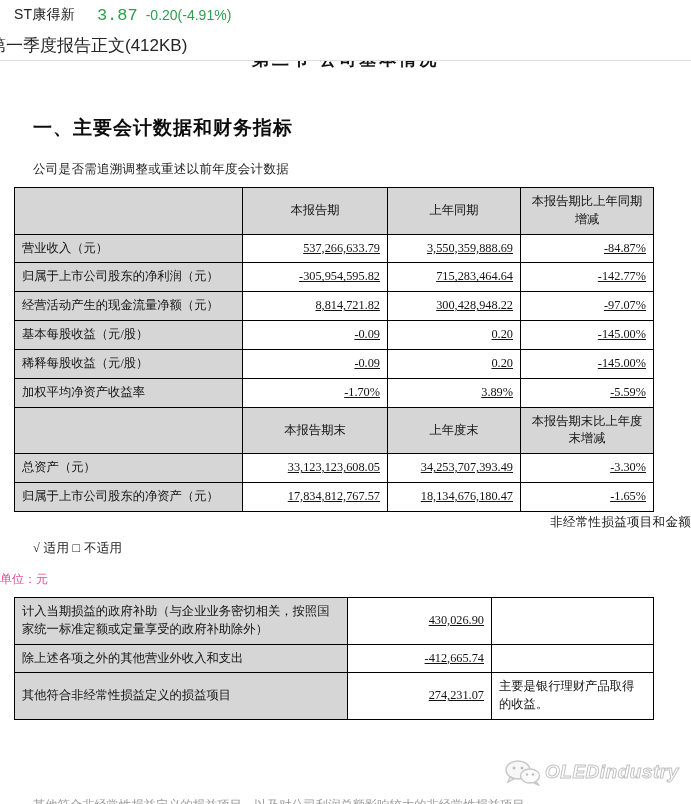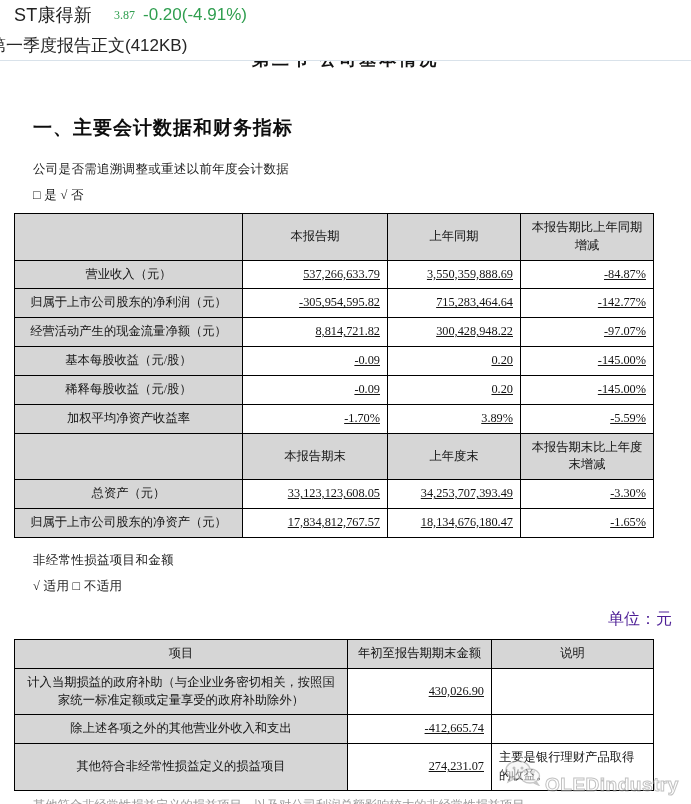--- a/index.html
+++ b/index.html
@@ -20,33 +20,33 @@
   #stock-bar {
     height: 30px;
     display: flex;
     align-items: center;
     padding-left: 14px;
     box-sizing: border-box;
     background: #ffffff;
   }
   #stock-name {
     font-family: "Liberation Sans", "DejaVu Sans", sans-serif;
-    font-size: 18px;
+    font-size: 14px;
     color: #222222;
     letter-spacing: 0.2px;
   }
   #stock-price {
-    font-family: Liberation Serif, serif;
-    font-size: 12px;
+    font-family: Liberation Mono, monospace;
+    font-size: 17px;
     margin-left: 22px;
     color: #2f9e4f;
   }
   #stock-change {
     font-family: "Liberation Sans", "DejaVu Sans", sans-serif;
-    font-size: 17px;
+    font-size: 14px;
     margin-left: 8px;
     color: #2f9e4f;
   }
 
   
   #file-title-row {
     height: 30px;
     display: flex;
     align-items: center;
     box-sizing: border-box;
@@ -104,23 +104,23 @@
   .para {
     margin: 20px 0 0 33px;
     font-size: 12.5px;
     color: #1c1c1c;
     letter-spacing: 0.3px;
   }
   .para.tight { margin-top: 9px; }
 
   .unit-line {
     margin: 14px 19px 0 0;
-    text-align: right;
-    font-size: 16px;
-    color: #4c1d95;
+    text-align: left;
+    font-size: 12px;
+    color: #ec4899;
   }
 
   
   table {
     border-collapse: collapse;
     margin-left: 14px;
     table-layout: fixed;
     background: #fde047;
   }
   table td, table th {
@@ -132,21 +132,21 @@
     line-height: 1.45;
     vertical-align: middle;
     box-sizing: border-box;
   }
   .hdr-cell {
     background: #d6d6d6;
     text-align: center;
   }
   .lbl-cell {
     background: #d6d6d6;
-    text-align: center;
+    text-align: left;
   }
   .num-cell {
     background: #ffffff;
     text-align: right;
     text-decoration: underline;
   }
   .note-cell {
     background: #ffffff;
     text-align: left;
   }
@@ -163,29 +163,30 @@
     left: 505px;
     top: 757px;
     width: 175px;
     height: 34px;
     pointer-events: none;
     opacity: 0.55;
   }
   #watermark-text {
     position: absolute;
     left: 40px;
-    top: 17px;
+    top: 4px;
     font-family: "Liberation Sans", "DejaVu Sans", sans-serif;
     font-size: 19px;
     font-weight: bold;
     letter-spacing: 0.5px;
     color: transparent;
     -webkit-text-stroke: 1px #8f8f8f;
     text-shadow: 0 1px 0 rgba(255,255,255,0.9);
     white-space: nowrap;
+    font-style: italic;
   }
   #watermark-icon {
     position: absolute;
     left: 0px;
     top: 3px;
   }
 
   
   #bottom-cut {
     position: absolute;
@@ -215,21 +216,20 @@
 
 <div id="doc">
 
   <div id="section-title-clip">
     <div id="section-title">第二节 公司基本情况</div>
   </div>
 
   <div id="main-heading">一、主要会计数据和财务指标</div>
 
   <div class="para">公司是否需追溯调整或重述以前年度会计数据</div>
-  <div class="para tight">□ 是 √ 否</div>
 
   <table id="table-main">
     <colgroup>
       <col style="width:228px">
       <col style="width:145px">
       <col style="width:133px">
       <col style="width:133px">
     </colgroup>
     <tbody>
       <tr>
@@ -290,37 +290,32 @@
       </tr>
       <tr>
         <td class="lbl-cell">归属于上市公司股东的净资产（元）</td>
         <td class="num-cell">17,834,812,767.57</td>
         <td class="num-cell">18,134,676,180.47</td>
         <td class="num-cell">-1.65%</td>
       </tr>
     </tbody>
   </table>
 
-  <div class="para" style="margin-top:14px;">非经常性损益项目和金额</div>
+  <div class="para" style="margin-top:2px;text-align:right;">非经常性损益项目和金额</div>
   <div class="para tight">√ 适用 □ 不适用</div>
 
   <div class="unit-line">单位：元</div>
 
   <table id="table-nonrecurring">
     <colgroup>
       <col style="width:333px">
       <col style="width:144px">
       <col style="width:162px">
     </colgroup>
     <tbody>
-      <tr>
-        <td class="hdr-cell">项目</td>
-        <td class="hdr-cell">年初至报告期期末金额</td>
-        <td class="hdr-cell">说明</td>
-      </tr>
       <tr>
         <td class="lbl-cell">计入当期损益的政府补助（与企业业务密切相关，按照国家统一标准定额或定量享受的政府补助除外）</td>
         <td class="num-cell">430,026.90</td>
         <td class="note-cell"></td>
       </tr>
       <tr>
         <td class="lbl-cell">除上述各项之外的其他营业外收入和支出</td>
         <td class="num-cell">-412,665.74</td>
         <td class="note-cell"></td>
       </tr>

